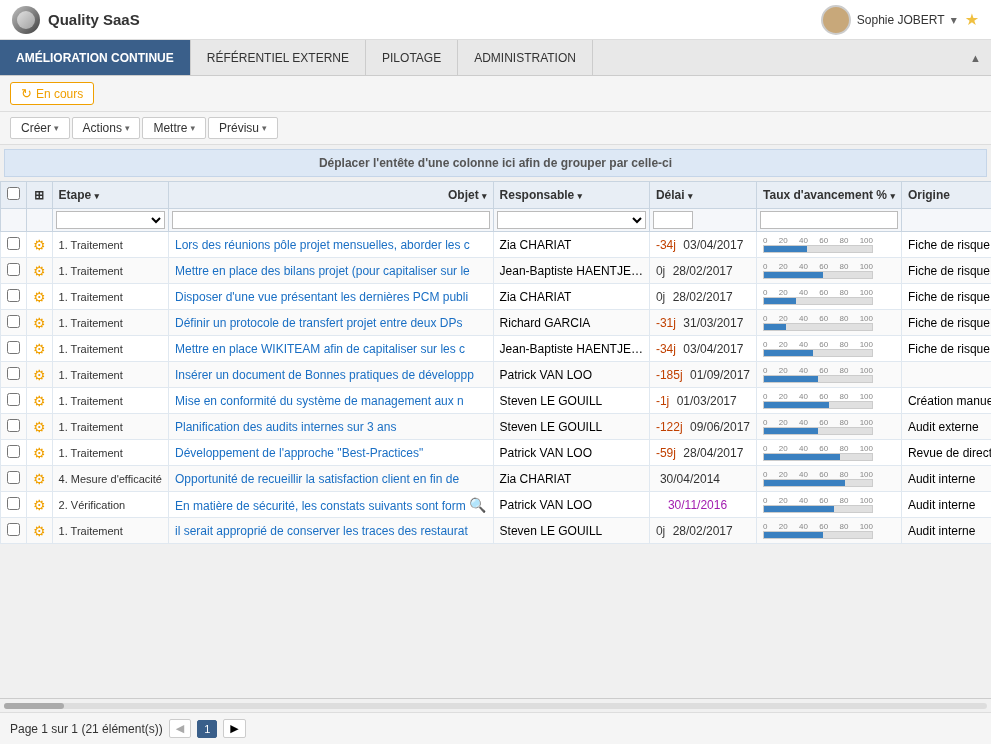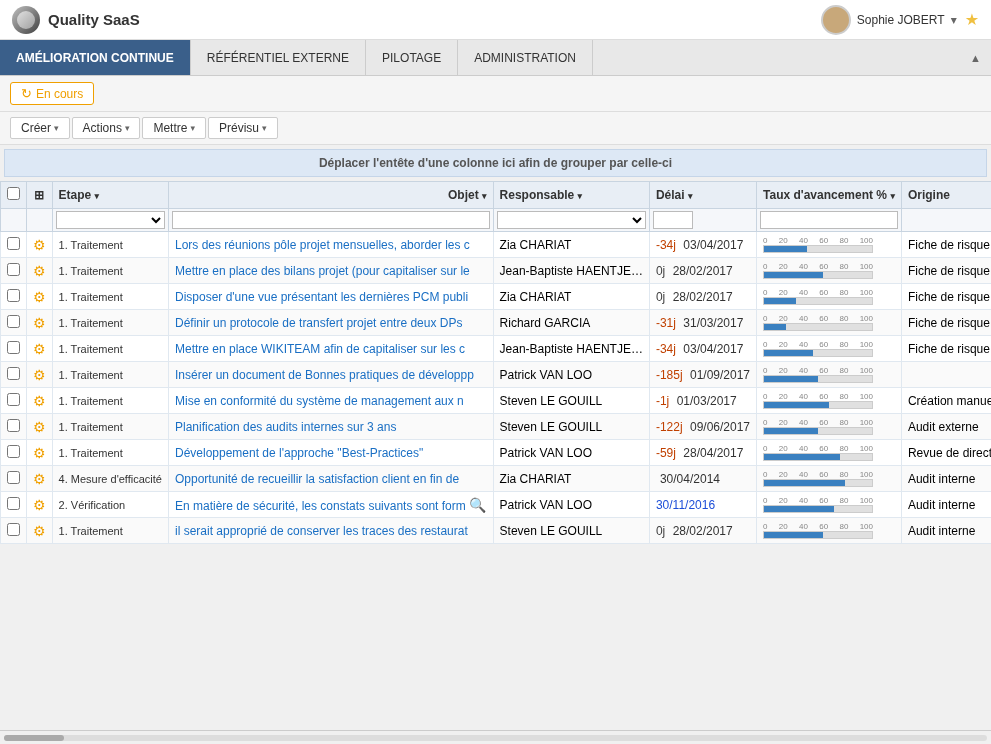--- a/index.html
+++ b/index.html
@@ -766,21 +766,21 @@
     </td>
     <td>
       <span class="td-link">En matière de sécurité, les constats suivants sont form</span>
       <span class="search-icon-wrapper">🔍</span>
     </td>
     <td>
       <span>Patrick VAN LOO</span>
     </td>
     <td>
       <span class="td-zero"></span>
-      <span style="margin-left:0;color:#1d4ed8;">30/11/2016</span>
+      <span style="margin-left:12px;color:#a21caf;">30/11/2016</span>
     </td>
     <td>
       <div style="min-width:110px;">
     <div style="display:flex;justify-content:space-between;font-size:8px;color:#888;width:110px;">
                   <span style="font-size:8px;color:#888;">0</span>
                   <span style="font-size:8px;color:#888;">20</span>
                   <span style="font-size:8px;color:#888;">40</span>
                   <span style="font-size:8px;color:#888;">60</span>
                   <span style="font-size:8px;color:#888;">80</span>
                   <span style="font-size:8px;color:#888;">100</span>
@@ -837,14 +837,20 @@
         </tbody>
     </table>
   </div>
 
   <div class="scrollbar-h">
     <div class="scrollbar-track">
       <div class="scrollbar-thumb"></div>
     </div>
   </div>
 
+  <div class="footer">
+    <span>Page 1 sur 1 (21 élément(s))</span>
+    <button class="page-btn" disabled="">◀</button>
+    <button class="page-btn active">1</button>
+    <button class="page-btn">▶</button>
+  </div>
 
 </div>
 
 </body></html>

